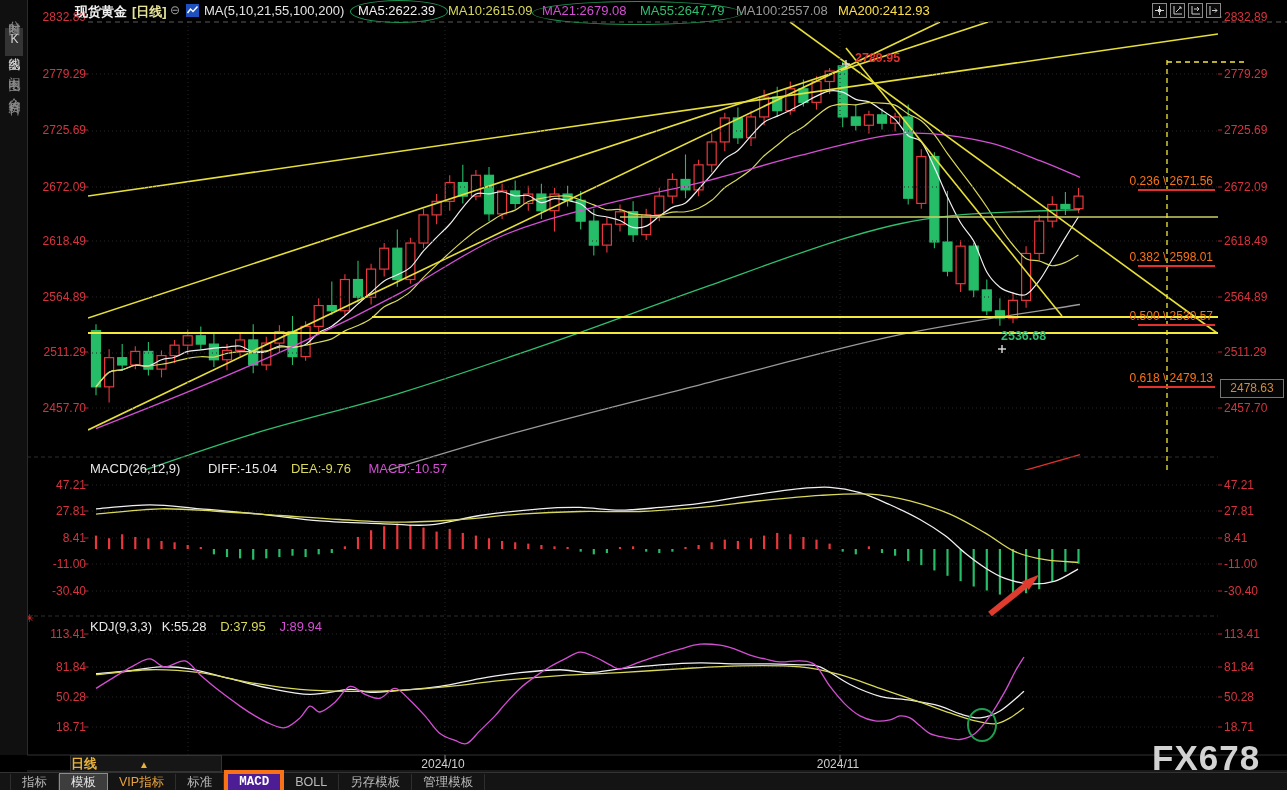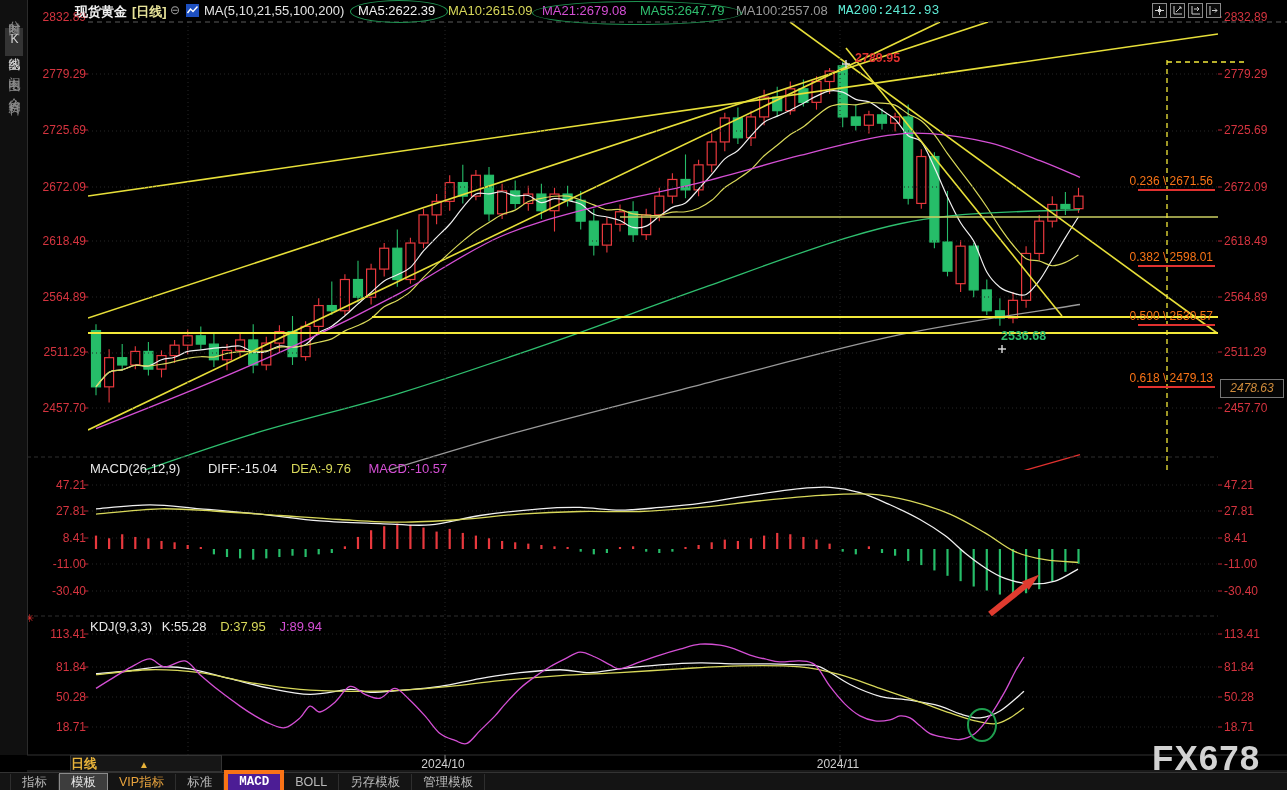--- a/index.html
+++ b/index.html
@@ -25,25 +25,25 @@
   
   .ax{position:absolute;font-size:12px;color:#d5343f;z-index:3;}
   .ax-l{width:55px;text-align:right;left:31px;}
   .ax-r{left:1224px;text-align:left;}
   
   .fib{position:absolute;color:#f97316;font-weight:normal;font-size:12px;right:74px;z-index:3;}
   
   #peak-label{color:#e0312f;font-weight:bold;font-size:12.5px;}
   #low-label{color:#2fbf6f;font-weight:bold;font-size:12.5px;}
   #axis-price-box{left:1220px;top:379px;width:62px;height:17px;border:1px solid #777;
-       background:#050505;color:#cf8c3c;font-size:12px;text-align:center;line-height:17px;font-style:italic;}
+       background:#050505;color:#cf8c3c;font-size:12px;text-align:center;line-height:17px;}
   
   .ind-head{font-size:13px;z-index:3;}
   .w{color:#e8e8e8;} .y{color:#d8d85a;} .m{color:#d44fd4;} .g{color:#2fbf6f;}
-  .gr{color:#9a9a9a;} .r{color:#5eead4;font-family:Liberation Mono, monospace;} .c-ma10{color:#d8d85a;} .c-ma21{color:#d44fd4;}
+  .gr{color:#9a9a9a;} .r{color:#fde047;} .c-ma10{color:#d8d85a;} .c-ma21{color:#d44fd4;}
   
   #xaxis-strip{position:absolute;left:27px;top:756px;width:1260px;height:16px;z-index:3;}
   .date-label{position:absolute;top:1px;color:#cfcfcf;font-size:12px;transform:translateX(-50%);}
   #period-button{position:absolute;left:70px;top:755px;width:152px;height:17px;background:#161616;
        border:1px solid #333;z-index:6;color:#e8b33a;font-weight:bold;font-size:13px;
        line-height:16px;box-sizing:border-box;cursor:pointer;}
   #period-button .arrow{color:#e8b33a;font-size:10px;margin-left:42px;}
   
   #toolbar{position:absolute;left:0px;top:772px;width:1287px;height:18px;background:#141414;
        border-top:1px solid #333;display:flex;align-items:center;z-index:6;font-size:12.5px;}

